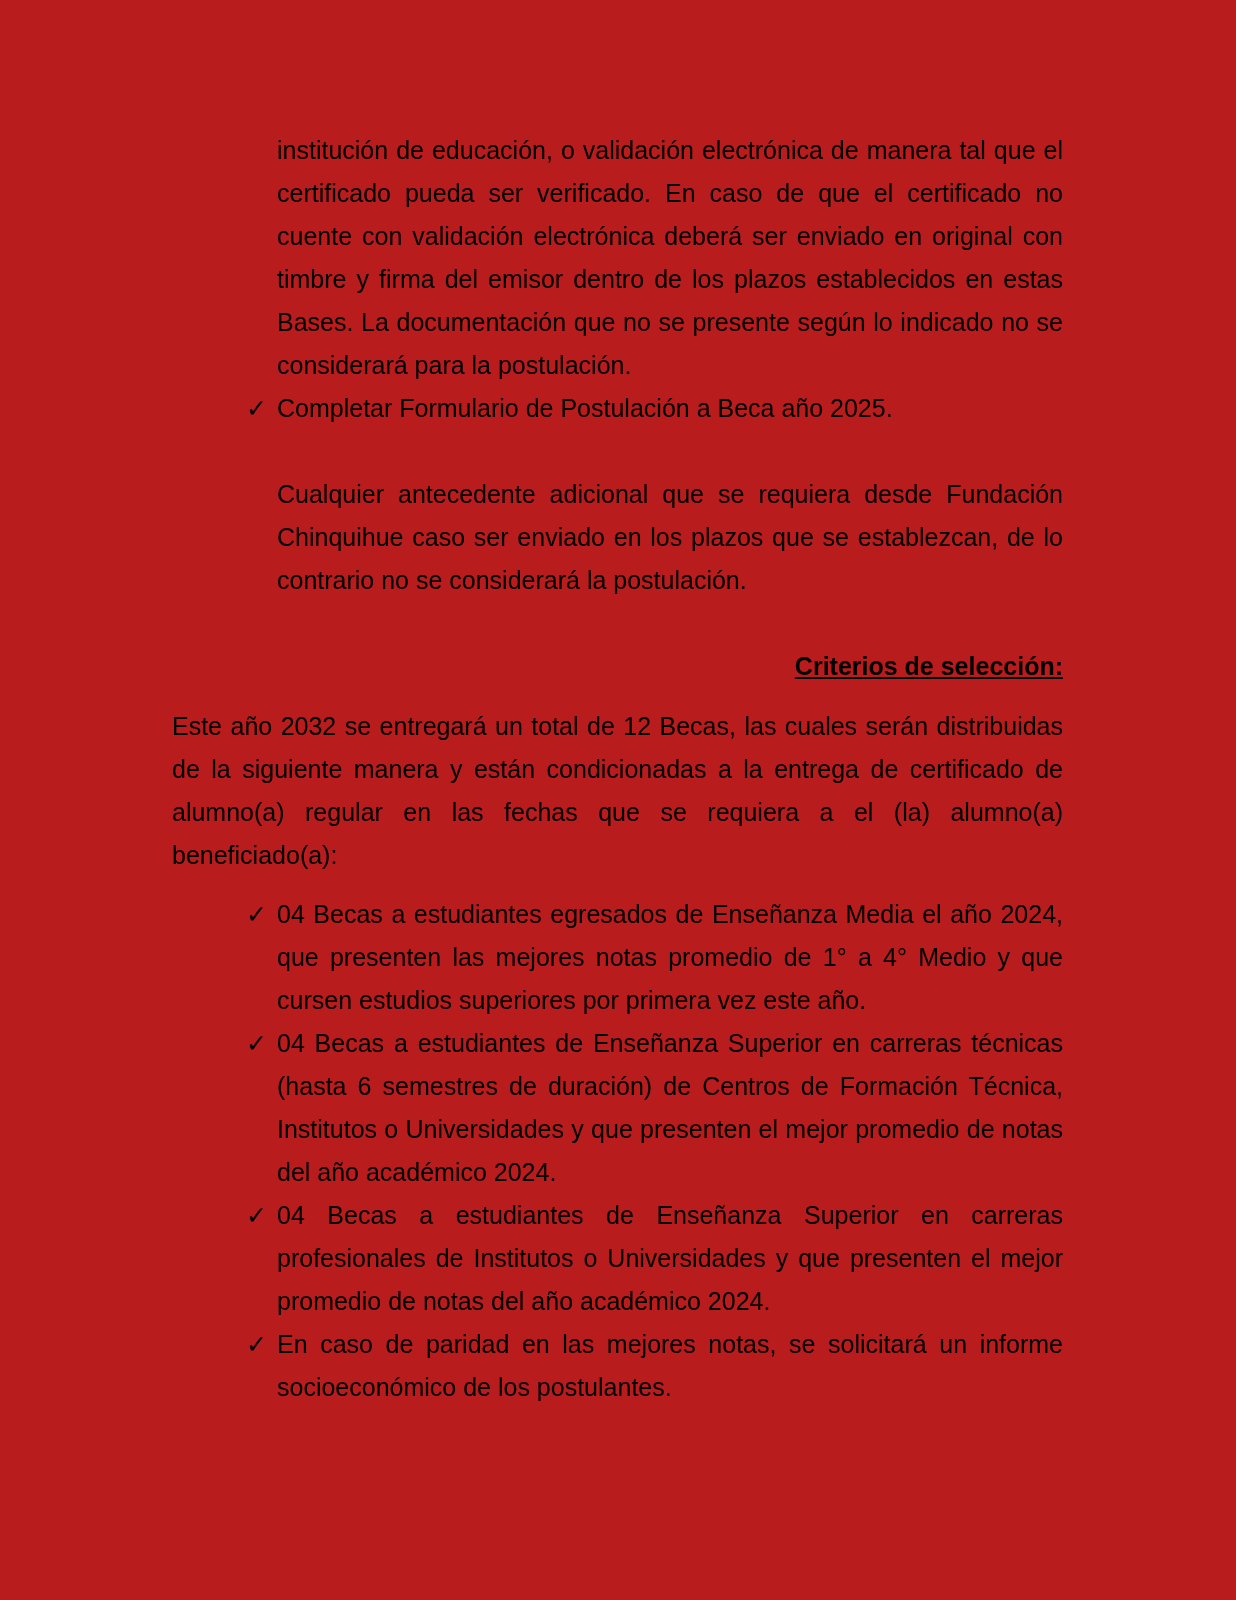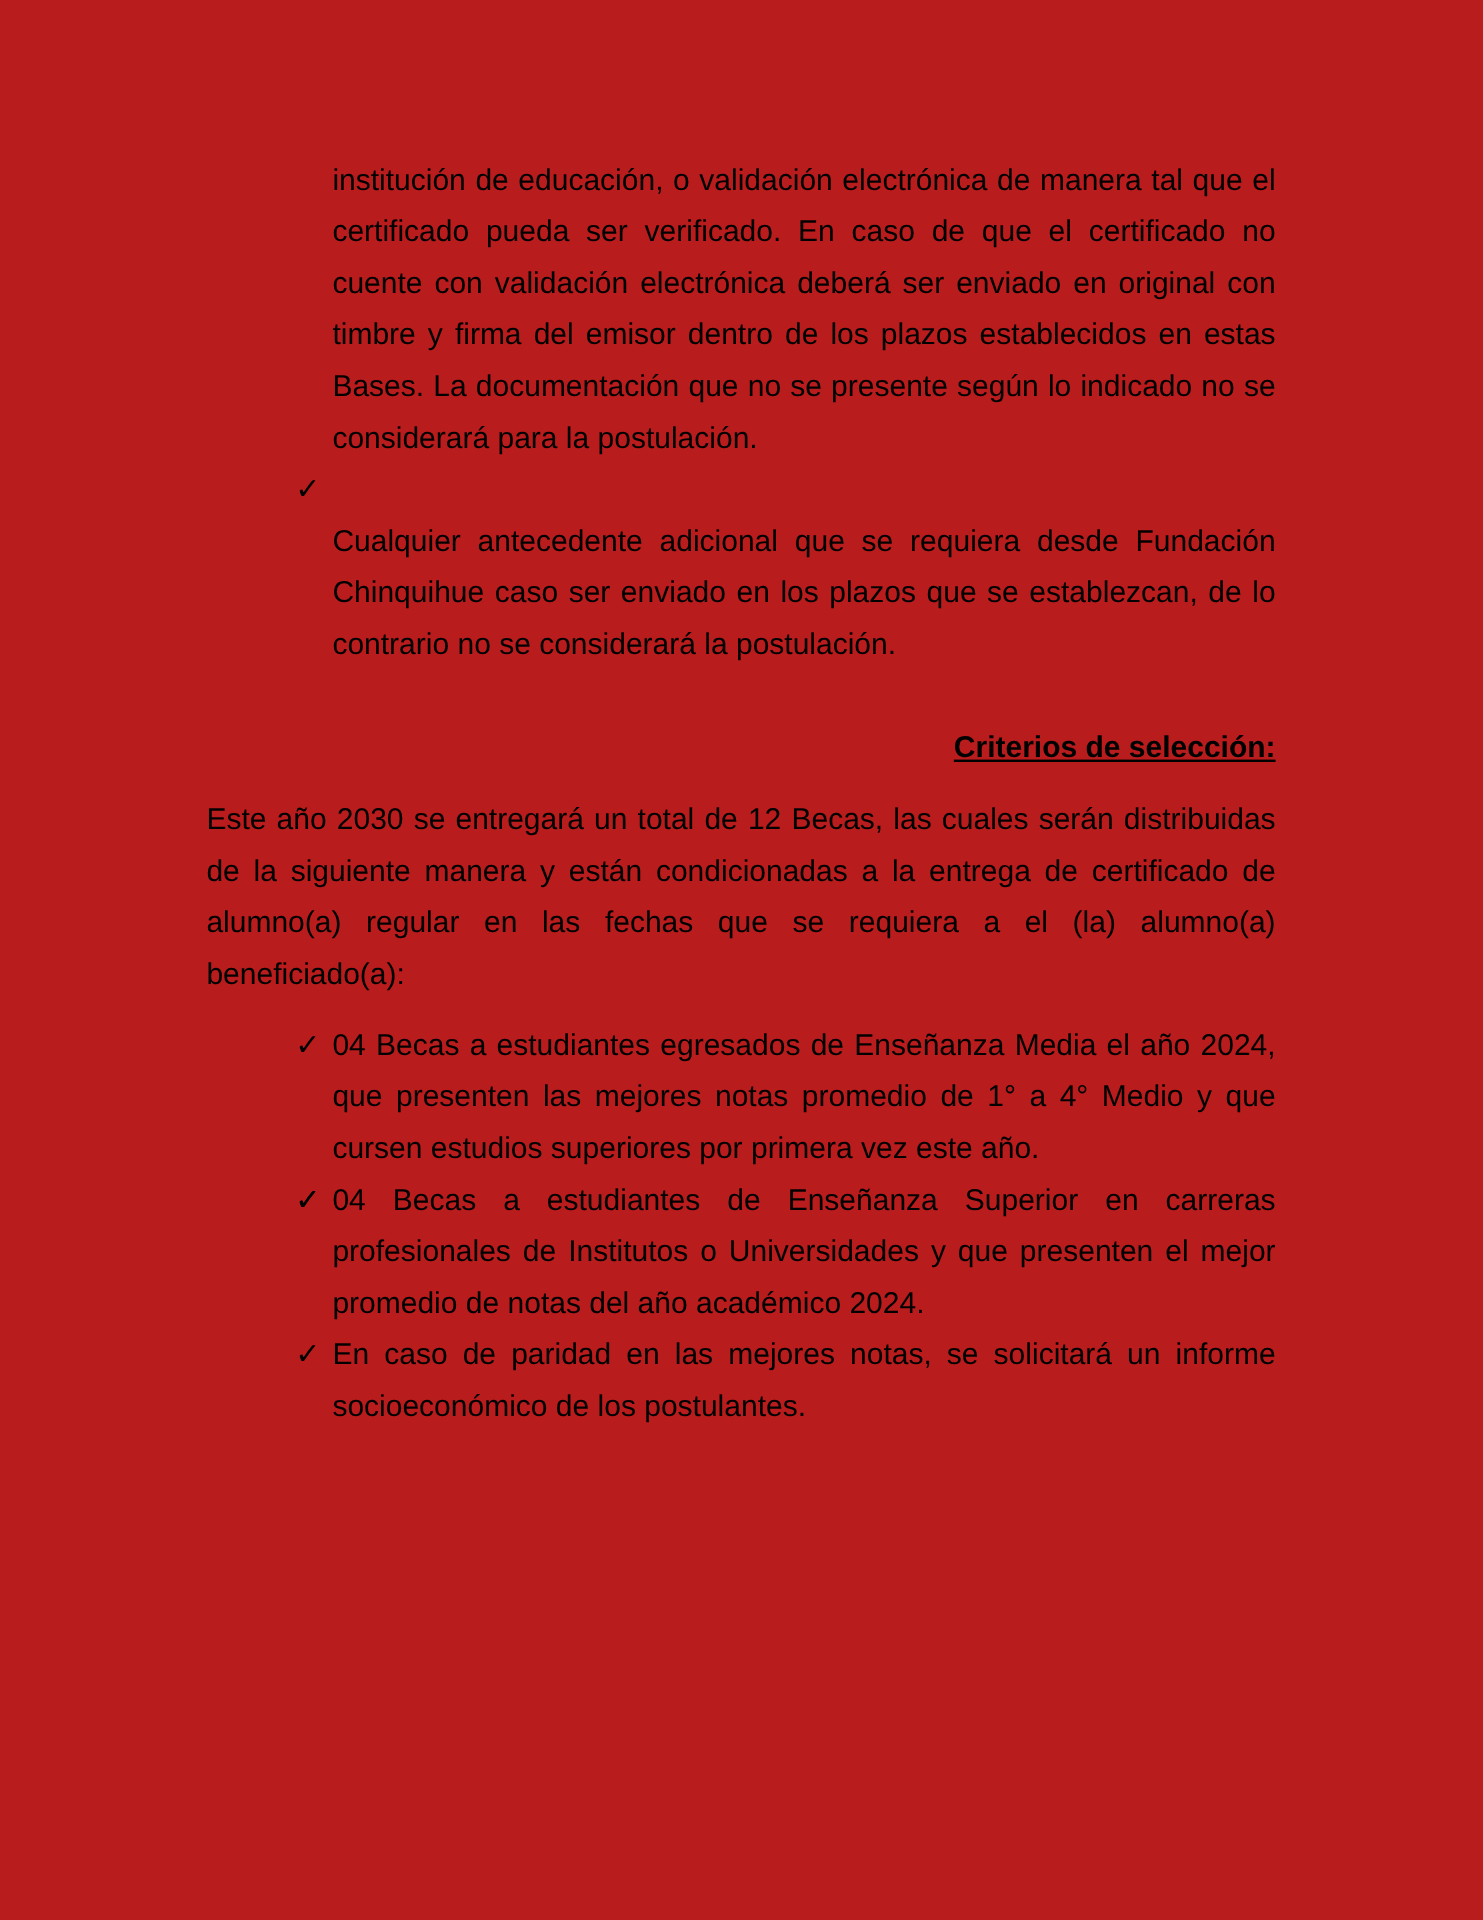--- a/index.html
+++ b/index.html
@@ -63,35 +63,37 @@
 </style>
 </head>
 <body>
 
 <div class="page">
 
   <p class="para-justify indented">institución de educación, o validación electrónica de manera tal que el certificado pueda ser verificado. En caso de que el certificado no cuente con validación electrónica deberá ser enviado en original con timbre y firma del emisor dentro de los plazos establecidos en estas Bases. La documentación que no se presente según lo indicado no se considerará para la postulación.</p>
 
   <div class="check-row">
     <span class="check-mark">✓</span>
+    <span>Completar Formulario de Postulación a Beca año 2025.</span>
   </div>
 
   <p class="para-justify indented para-antecedente">Cualquier antecedente adicional que se requiera desde Fundación Chinquihue caso ser enviado en los plazos que se establezcan, de lo contrario no se considerará la postulación.</p>
 
   <h2 class="section-heading" style="font-size:25px; line-height:43px;text-align:right;">Criterios de selección:</h2>
 
-  <p class="para-intro">Este año 2030 se entregará un total de 12 Becas, las cuales serán distribuidas de la siguiente manera y están condicionadas a la entrega de certificado de alumno(a) regular en las fechas que se requiera a el (la) alumno(a) beneficiado(a):</p>
+  <p class="para-intro">Este año 2032 se entregará un total de 12 Becas, las cuales serán distribuidas de la siguiente manera y están condicionadas a la entrega de certificado de alumno(a) regular en las fechas que se requiera a el (la) alumno(a) beneficiado(a):</p>
 
   <ul class="criteria-list">
     <li class="check-row">
       <span class="check-mark">✓</span>
       <span>04 Becas a estudiantes egresados de Enseñanza Media el año 2024, que presenten las mejores notas promedio de 1° a 4° Medio y que cursen estudios superiores por primera vez este año.</span>
     </li>
     <li class="check-row">
       <span class="check-mark">✓</span>
+      <span>04 Becas a estudiantes de Enseñanza Superior en carreras técnicas (hasta 6 semestres de duración) de Centros de Formación Técnica, Institutos o Universidades y que presenten el mejor promedio de notas del año académico 2024.</span>
     </li>
     <li class="check-row">
       <span class="check-mark">✓</span>
       <span>04 Becas a estudiantes de Enseñanza Superior en carreras profesionales de Institutos o Universidades y que presenten el mejor promedio de notas del año académico 2024.</span>
     </li>
     <li class="check-row">
       <span class="check-mark">✓</span>
       <span>En caso de paridad en las mejores notas, se solicitará un informe socioeconómico de los postulantes.</span>
     </li>
   </ul>

